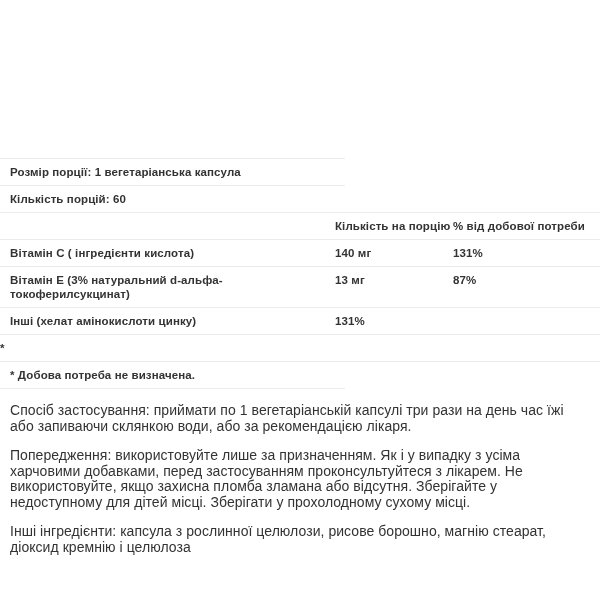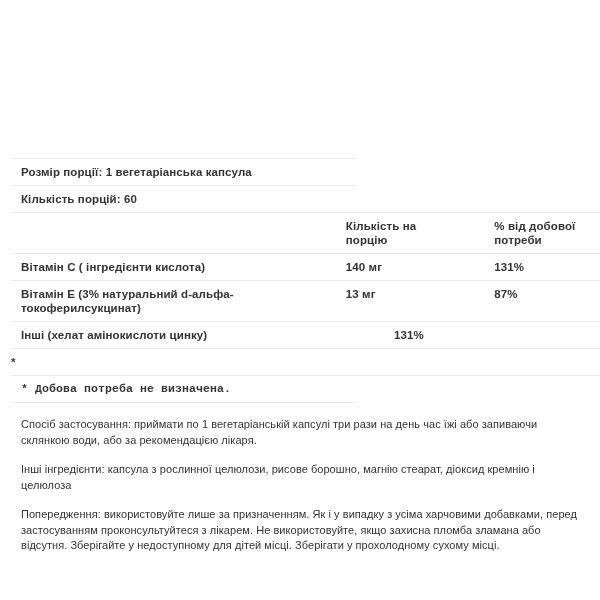--- a/index.html
+++ b/index.html
@@ -15,21 +15,20 @@
     font-family: "Liberation Sans", "DejaVu Sans", sans-serif;
     color: #333333;
     -webkit-font-smoothing: antialiased;
   }
 
   .page {
     position: relative;
     width: 588px;
     height: 600px;
     box-sizing: border-box;
-    padding-left: 11px;
   }
 
   
   .top-spacer { height: 158px; }
 
   
   .facts {
     width: 600px;
     box-sizing: border-box;
   }
@@ -50,21 +49,20 @@
   }
 
   .frow {
     display: flex;
     align-items: flex-start;
     padding: 6px 0 6px 0;
     font-size: 11.5px;
     font-weight: bold;
     line-height: 14px;
     letter-spacing: 0.1px;
-    gap: 48px;
   }
   .frow .c-name {
     width: 335px;
     padding-left: 10px;
     box-sizing: border-box;
   }
   .frow .c-amount {
     width: 118px;
     box-sizing: border-box;
   }
@@ -73,29 +71,28 @@
     box-sizing: border-box;
   }
   .frow.header .c-name { }
 
   .footnote {
     padding: 6px 0 6px 10px;
     font-size: 11.5px;
     font-weight: bold;
     line-height: 14px;
     letter-spacing: 0.1px;
-    font-family: Liberation Mono, monospace;
   }
 
   
   .paras {
     padding: 14px 8px 0 10px;
   }
   .para {
-    font-size: 11px;
+    font-size: 14px;
     font-weight: normal;
     line-height: 15.5px;
     color: #333333;
     margin: 0 0 14px 0;
     letter-spacing: 0.05px;
   }
   .para:last-child { margin-bottom: 0; }
 </style>
 </head>
 <body>
@@ -154,17 +151,17 @@
     <div class="rule"></div>
 
     <div class="footnote">* Добова потреба не визначена.</div>
 
     <div class="rule short"></div>
 
   </div>
 
   <div class="paras">
     <p class="para">Спосіб застосування: приймати по 1 вегетаріанській капсулі три рази на день час їжі або запиваючи склянкою води, або за рекомендацією лікаря.</p>
+    <p class="para">Попередження: використовуйте лише за призначенням. Як і у випадку з усіма харчовими добавками, перед застосуванням проконсультуйтеся з лікарем. Не використовуйте, якщо захисна пломба зламана або відсутня. Зберігайте у недоступному для дітей місці. Зберігати у прохолодному сухому місці.</p>
     <p class="para">Інші інгредієнти: капсула з рослинної целюлози, рисове борошно, магнію стеарат, діоксид кремнію і целюлоза</p>
-    <p class="para">Попередження: використовуйте лише за призначенням. Як і у випадку з усіма харчовими добавками, перед застосуванням проконсультуйтеся з лікарем. Не використовуйте, якщо захисна пломба зламана або відсутня. Зберігайте у недоступному для дітей місці. Зберігати у прохолодному сухому місці.</p>
   </div>
 
 </div>
 
 </body></html>

